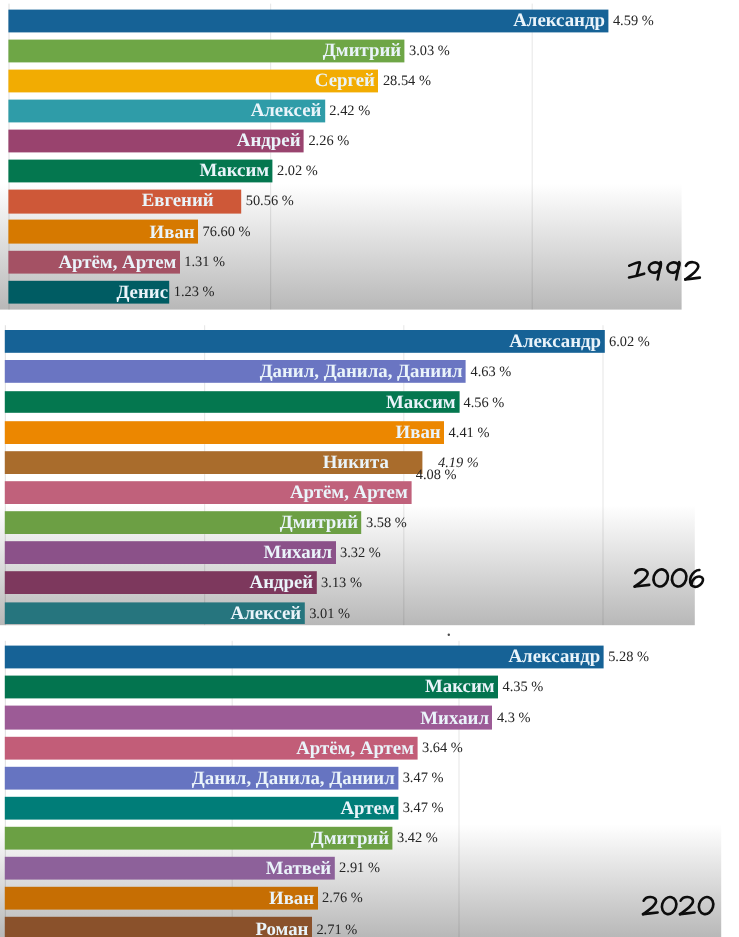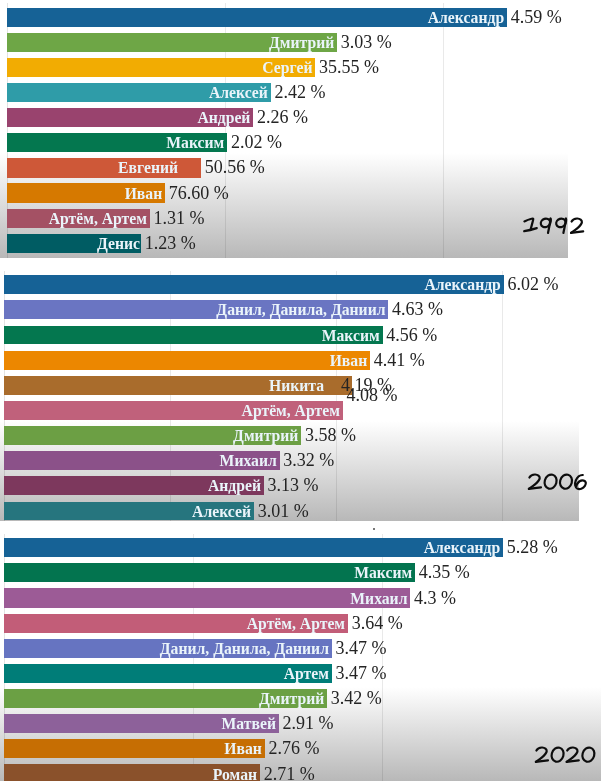--- a/index.html
+++ b/index.html
@@ -8,21 +8,21 @@
        font-family:"Liberation Serif",serif;}
   #root{position:relative;width:616px;height:781px;overflow:hidden;}
   .panel{position:absolute;left:0;top:0;width:616px;height:781px;}
   .plot-bg{position:absolute;}
   .gridline{position:absolute;width:1px;background:rgba(0,0,0,0.085);}
   .y-axis{position:absolute;width:1px;background:rgba(0,0,0,0.11);}
   .bar{position:absolute;}
   .bar-name{position:absolute;left:0;font-weight:bold;font-size:15.7px;
             color:#eaf4fa;white-space:nowrap;line-height:15px;
             text-align:right;padding-right:3px;box-sizing:border-box;}
-  .bar-value{position:absolute;font-size:18px;color:#242424;
+  .bar-value{position:absolute;font-size:12px;color:#242424;
              white-space:nowrap;line-height:15px;}
   .year-label{position:absolute;}
   .year-label svg{display:block;overflow:visible;}
   .speck{position:absolute;background:#4a4a4a;border-radius:50%;}
 </style>
 </head>
 <body>
 
 <div id="root">
     <div class="panel">
@@ -31,21 +31,21 @@
       <div class="gridline" style="left: 225px; top: 3px; height: 255px;"></div>
       <div class="gridline" style="left: 443px; top: 3px; height: 255px;"></div>
       <div class="bar" style="left: 7.3px; top: 7.5px; width: 499.851px; height: 19.3px; background: rgb(22, 98, 150);"></div>
       <div class="bar-name" style="width: 507.151px; top: 9.65px;">Александр</div>
       <div class="bar-value" style="left: 510.751px; top: 9.65px;">4.59 %</div>
       <div class="bar" style="left: 7.3px; top: 32.64px; width: 329.967px; height: 19.3px; background: rgb(110, 166, 70);"></div>
       <div class="bar-name" style="width: 337.267px; top: 34.79px;">Дмитрий</div>
       <div class="bar-value" style="left: 340.867px; top: 34.79px;">3.03 %</div>
       <div class="bar" style="left: 7.3px; top: 57.78px; width: 308.187px; height: 19.3px; background: rgb(242, 172, 2);"></div>
       <div class="bar-name" style="width: 315.487px; top: 59.93px;">Сергей</div>
-      <div class="bar-value" style="left: 319.087px; top: 59.93px;">35.55 %</div>
+      <div class="bar-value" style="left: 319.087px; top: 59.93px;">28.54 %</div>
       <div class="bar" style="left: 7.3px; top: 82.92px; width: 263.538px; height: 19.3px; background: rgb(47, 156, 168);"></div>
       <div class="bar-name" style="width: 270.838px; top: 85.07px;">Алексей</div>
       <div class="bar-value" style="left: 274.438px; top: 85.07px;">2.42 %</div>
       <div class="bar" style="left: 7.3px; top: 108.06px; width: 246.114px; height: 19.3px; background: rgb(153, 67, 110);"></div>
       <div class="bar-name" style="width: 253.414px; top: 110.21px;">Андрей</div>
       <div class="bar-value" style="left: 257.014px; top: 110.21px;">2.26 %</div>
       <div class="bar" style="left: 7.3px; top: 133.2px; width: 219.978px; height: 19.3px; background: rgb(4, 119, 79);"></div>
       <div class="bar-name" style="width: 227.278px; top: 135.35px;">Максим</div>
       <div class="bar-value" style="left: 230.878px; top: 135.35px;">2.02 %</div>
       <div class="bar" style="left: 7.3px; top: 158.34px; width: 193.842px; height: 19.3px; background: rgb(206, 88, 56);"></div>
@@ -98,21 +98,21 @@
       <div class="bar-name" style="width: 388.49px; top: 302.39px;">Данил, Данила, Даниил</div>
       <div class="bar-value" style="left: 392.09px; top: 302.39px;">4.63 %</div>
       <div class="bar" style="left: 4.2px; top: 325.58px; width: 378.48px; height: 18.9px; background: rgb(4, 119, 79);"></div>
       <div class="bar-name" style="width: 382.68px; top: 327.53px;">Максим</div>
       <div class="bar-value" style="left: 386.28px; top: 327.53px;">4.56 %</div>
       <div class="bar" style="left: 4.2px; top: 350.72px; width: 366.03px; height: 18.9px; background: rgb(236, 135, 0);"></div>
       <div class="bar-name" style="width: 370.23px; top: 352.67px;">Иван</div>
       <div class="bar-value" style="left: 373.83px; top: 352.67px; text-align: center;">4.41 %</div>
       <div class="bar" style="left: 4.2px; top: 375.86px; width: 347.77px; height: 18.9px; background: rgb(169, 108, 44);"></div>
       <div class="bar-name" style="width: 327px; top: 377.81px;">Никита</div>
-      <div class="bar-value" style="left: 341px; top: 377.81px;">4.19 %</div>
+      <div class="bar-value" style="left: 365px; top: 377.81px; font-style: italic;">4.19 %</div>
       <div class="bar" style="left: 4.2px; top: 401px; width: 338.64px; height: 18.9px; background: rgb(192, 97, 123);"></div>
       <div class="bar-name" style="width: 342.84px; top: 402.95px;">Артём, Артем</div>
       <div class="bar-value" style="left: 346.44px; top: 388px;">4.08 %</div>
       <div class="bar" style="left: 4.2px; top: 426.14px; width: 297.14px; height: 18.9px; background: rgb(108, 159, 68);"></div>
       <div class="bar-name" style="width: 301.34px; top: 428.09px;">Дмитрий</div>
       <div class="bar-value" style="left: 304.94px; top: 428.09px;">3.58 %</div>
       <div class="bar" style="left: 4.2px; top: 451.28px; width: 275.56px; height: 18.9px; background: rgb(139, 81, 137);"></div>
       <div class="bar-name" style="width: 279.76px; top: 453.23px;">Михаил</div>
       <div class="bar-value" style="left: 283.36px; top: 453.23px;">3.32 %</div>
       <div class="bar" style="left: 4.2px; top: 476.42px; width: 259.79px; height: 18.9px; background: rgb(125, 56, 93);"></div>

